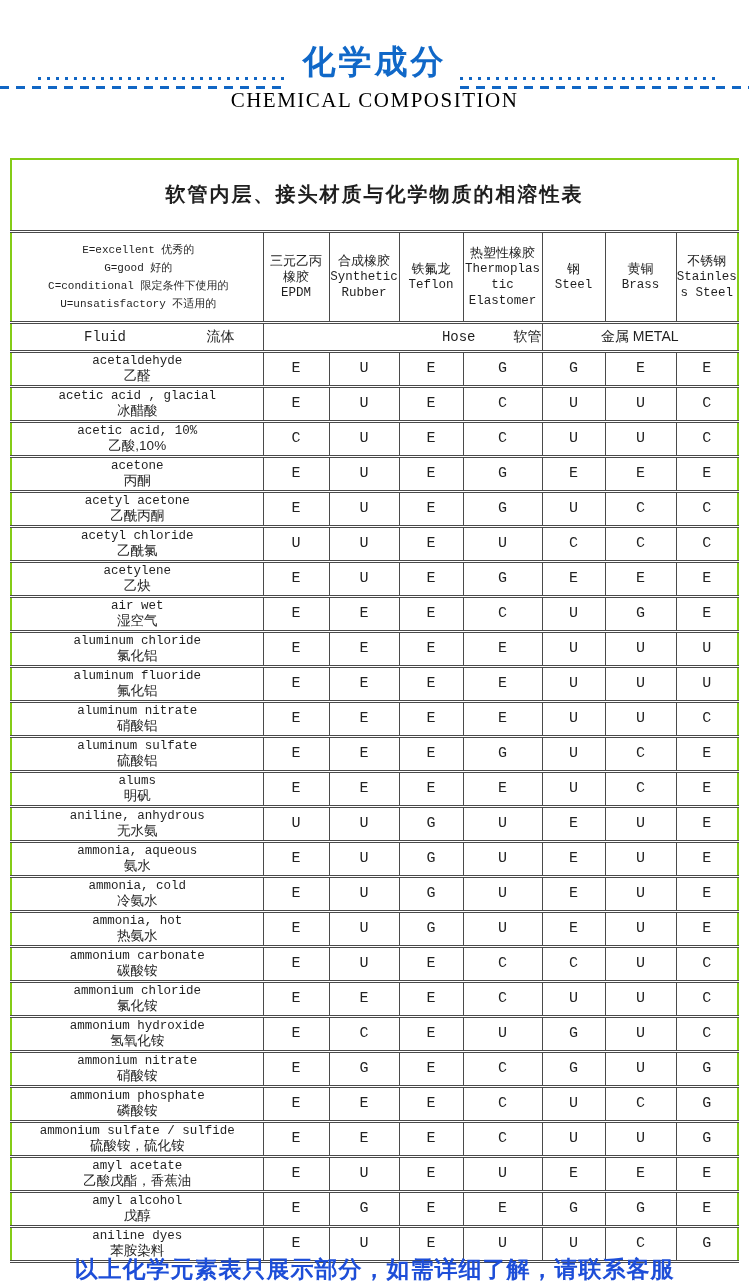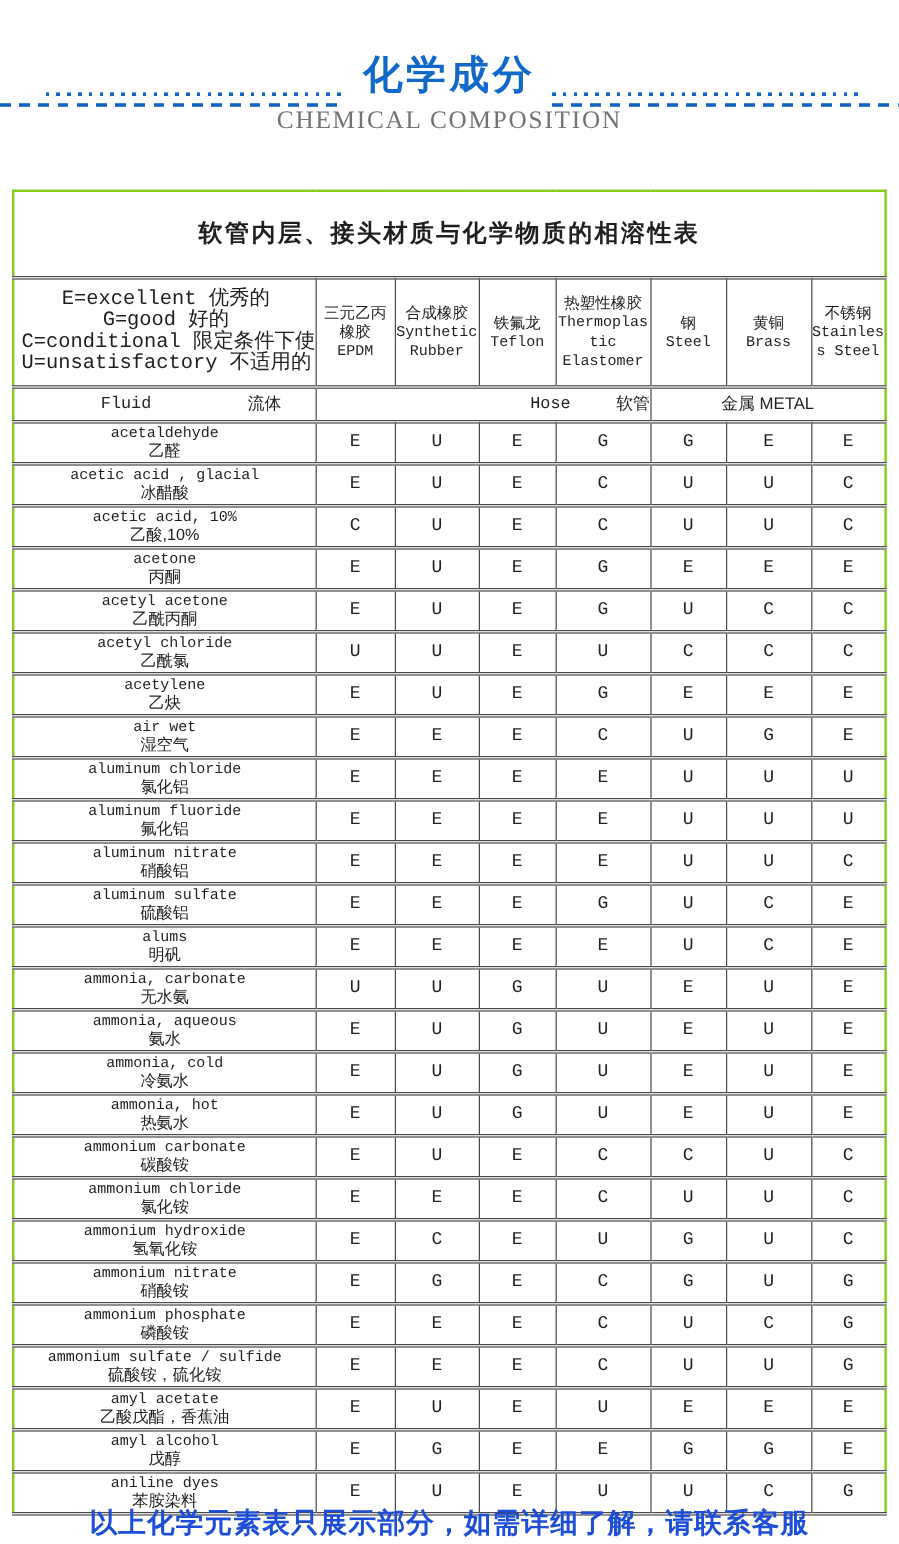--- a/index.html
+++ b/index.html
@@ -11,21 +11,21 @@
 
   
   .page-header { position:absolute; top:0; left:0; width:749px; height:140px; }
   .main-title {
     position:absolute; top:40px; left:0; width:100%; text-align:center;
     font-size:33px; font-weight:bold; letter-spacing:3px; color:#1068c8;
   }
   .sub-title {
     position:absolute; top:88px; left:0; width:100%; text-align:center;
     font-family:"Liberation Serif", serif; font-size:21px; letter-spacing:1.5px;
-    color:#737373;
+    color:#000000;
   }
   .line { position:absolute; height:3px; }
   .dots-l  { top:77px; left:38px;  width:250px; background:repeating-linear-gradient(90deg,#1166c4 0 3px,transparent 3px 9px); }
   .dash-l  { top:86px; left:0;     width:288px; background:repeating-linear-gradient(90deg,#1166c4 0 9px,transparent 9px 16px); }
   .dots-r  { top:77px; left:460px; width:260px; background:repeating-linear-gradient(90deg,#1166c4 0 3px,transparent 3px 9px); }
   .dash-r  { top:86px; left:460px; width:289px; background:repeating-linear-gradient(90deg,#1166c4 0 9px,transparent 9px 16px); }
 
   
   .comp-table {
     position:absolute; top:158px; left:10px; width:729px;
@@ -35,21 +35,21 @@
   .comp-table td {
     border:1px solid #4a4a4a;
     border-bottom:3px double #4a4a4a;
     text-align:center; vertical-align:middle;
     overflow:hidden;
   }
   .tbl-title-cell { height:72px; font-size:20px; font-weight:600; letter-spacing:2px; }
   .legend-cell { text-align:left; padding:8px 4px 8px 6px; height:86px; }
   .legend-cell div {
     font-family:"Liberation Mono","DejaVu Sans Mono",monospace;
-    font-size:17px; line-height:18px; white-space:nowrap;
+    font-size:11px; line-height:18px; white-space:nowrap;
   }
   .mat-cell { padding:2px 0; }
   .mat-cell .zh { font-size:13px; line-height:16px; }
   .mat-cell .en { font-family:"Liberation Mono","DejaVu Sans Mono",monospace; font-size:12.5px; line-height:16px; }
 
   .group-row td { height:29px; }
   .group-fluid { display:flex; justify-content:space-between; padding:0 28px 0 72px; align-items:center; }
   .group-fluid .en, .group-hose .en { font-family:"Liberation Mono","DejaVu Sans Mono",monospace; font-size:14px; }
   .group-fluid .zh, .group-hose .zh, .group-metal { font-size:14px; }
   .group-hose { display:flex; justify-content:flex-end; gap:38px; align-items:center; }
@@ -317,21 +317,21 @@
         <td class="rating-cell">E</td>
         <td class="rating-cell">E</td>
         <td class="rating-cell">E</td>
         <td class="rating-cell">E</td>
         <td class="rating-cell">U</td>
         <td class="rating-cell">C</td>
         <td class="rating-cell">E</td>
       </tr>
       <tr>
         <td class="fluid-cell">
-          <div class="en">ammonia, carbonate</div>
+          <div class="en">aniline, anhydrous</div>
           <div class="zh">无水氨</div>
         </td>
         <td class="rating-cell">U</td>
         <td class="rating-cell">U</td>
         <td class="rating-cell">G</td>
         <td class="rating-cell">U</td>
         <td class="rating-cell">E</td>
         <td class="rating-cell">U</td>
         <td class="rating-cell">E</td>
       </tr>

